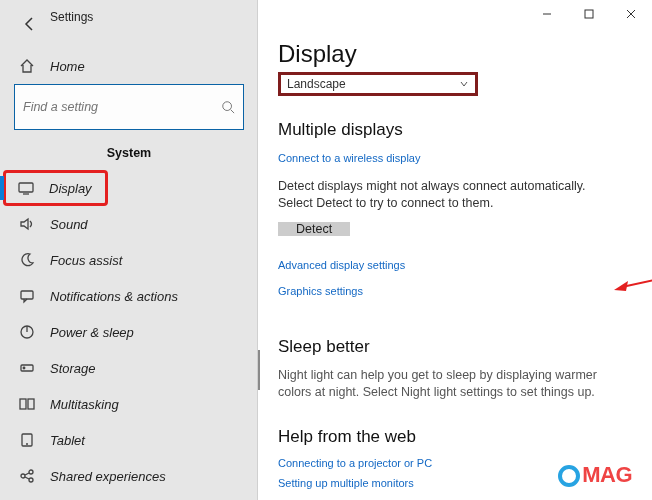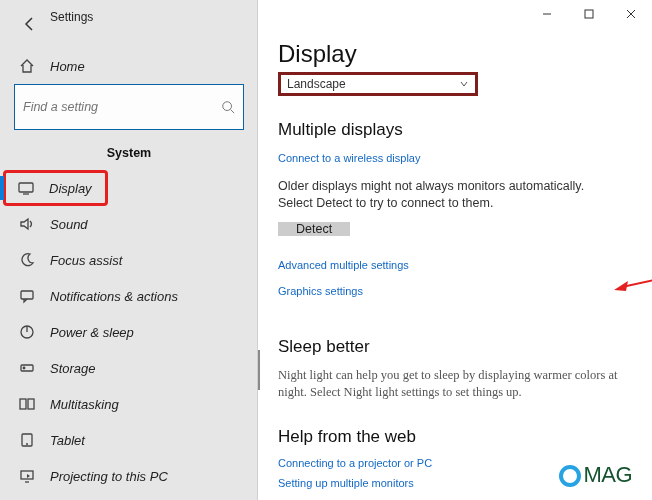--- a/index.html
+++ b/index.html
@@ -28,25 +28,25 @@
   .winctrls { position: absolute; top: 0; right: 0; display: flex; }
   .winbtn { width: 42px; height: 28px; display: flex; align-items: center; justify-content: center; cursor: pointer; }
   .winbtn svg { width: 10px; height: 10px; stroke: #333; fill: none; }
   .page-title { font-size: 24px; font-weight: 400; margin-top: 40px; color: #111; }
   .dropdown { margin-top: 4px; border: 3px solid #7f1d1d; width: 200px; padding: 2px 6px; display: flex; align-items: center; justify-content: space-between; font-size: 12px; color: #333; cursor: pointer; }
   .dropdown svg { width: 10px; height: 10px; stroke: #555; fill: none; }
   h2.sub { font-size: 17px; font-weight: 400; margin-top: 24px; color: #111; }
   .link { color: #1368c4; font-size: 11px; margin-top: 12px; display: block; cursor: pointer; }
   .para { font-size: 12.5px; color: #333; margin-top: 14px; line-height: 1.35; max-width: 340px; }
   .btn { display: inline-block; background: #ccc; border: none; padding: 0 18px; font-size: 12.5px; color: #222; margin-top: 10px; cursor: pointer; }
-  .para2 { font-size: 12.5px; color: #555; margin-top: 10px; line-height: 1.35; max-width: 340px; font-family: Liberation Serif, serif; }
+  .para2 { font-size: 12.5px; color: #555; margin-top: 10px; line-height: 1.35; max-width: 340px; }
   .arrow-annot { position: absolute; left: 356px; top: 255px; width: 150px; height: 40px; pointer-events: none; }
   .vsep { position: absolute; left: 257px; top: 0; bottom: 0; width: 1px; background: #d0d0d0; }
   .vscroll { position: absolute; left: 258px; top: 350px; width: 2px; height: 40px; background: #8a8a8a; }
-  .logo { position: absolute; right: 20px; bottom: 12px; display: flex; align-items: center; font-weight: 400; font-size: 22px; color: #14532d; letter-spacing: -0.5px; }
+  .logo { position: absolute; right: 20px; bottom: 12px; display: flex; align-items: center; font-weight: 700; font-size: 22px; color: #ef4444; letter-spacing: -0.5px; }
   .logo .ring { width: 22px; height: 22px; border: 4px solid #27a3e2; border-radius: 50%; display: inline-block; margin-right: 2px; position: relative; top: 1px; }
 </style>
 </head>
 <body>
 
 <div class="window">
   <div class="vsep"></div>
   <div class="vscroll"></div>
 
   <div class="sidebar">
@@ -158,30 +158,20 @@
       <div class="nav-item">
         <span class="icon">
           <svg viewBox="0 0 16 16">
               <rect x="3" y="2" width="10" height="12" rx="1"></rect>
               <path d="M7 12 H9"></path>
             </svg>
         </span>
         <span class="nav-label">Tablet</span>
       </div>
 
-      <div class="nav-item">
-        <span class="icon">
-          <svg viewBox="0 0 16 16">
-              <rect x="2" y="3" width="12" height="8"></rect>
-              <path d="M6 14 H10"></path>
-              <path d="M8 6 L11 8 L8 10 Z" fill="#444" stroke="none"></path>
-            </svg>
-        </span>
-        <span class="nav-label">Projecting to this PC</span>
-      </div>
 
       <div class="nav-item">
         <span class="icon">
           <svg viewBox="0 0 16 16">
               <circle cx="4" cy="8" r="2"></circle>
               <circle cx="12" cy="4" r="2"></circle>
               <circle cx="12" cy="12" r="2"></circle>
               <path d="M6 7 L10 5 M6 9 L10 11"></path>
             </svg>
         </span>
@@ -213,23 +203,23 @@
 
     <div class="dropdown">
       <span>Landscape</span>
       <svg viewBox="0 0 10 10">
           <path d="M2 3 L5 7 L8 3"></path>
         </svg>
     </div>
 
     <h2 class="sub">Multiple displays</h2>
     <a class="link">Connect to a wireless display</a>
-    <p class="para">Older displays might not always monitors automatically. Select Detect to try to connect to them.</p>
+    <p class="para">Detect displays might not always connect automatically. Select Detect to try to connect to them.</p>
     <button class="btn">Detect</button>
-    <a class="link" style="margin-top:22px">Advanced multiple settings</a>
+    <a class="link" style="margin-top:22px">Advanced display settings</a>
     <a class="link" style="margin-top:14px">Graphics settings</a>
 
     <h2 class="sub" style="margin-top:40px">Sleep better</h2>
     <p class="para2">Night light can help you get to sleep by displaying warmer colors at night. Select Night light settings to set things up.</p>
 
     <h2 class="sub" style="margin-top:26px">Help from the web</h2>
     <a class="link" style="margin-top:10px">Connecting to a projector or PC</a>
     <a class="link" style="margin-top:8px">Setting up multiple monitors</a>
 
     <svg class="arrow-annot" viewBox="0 0 150 40">

